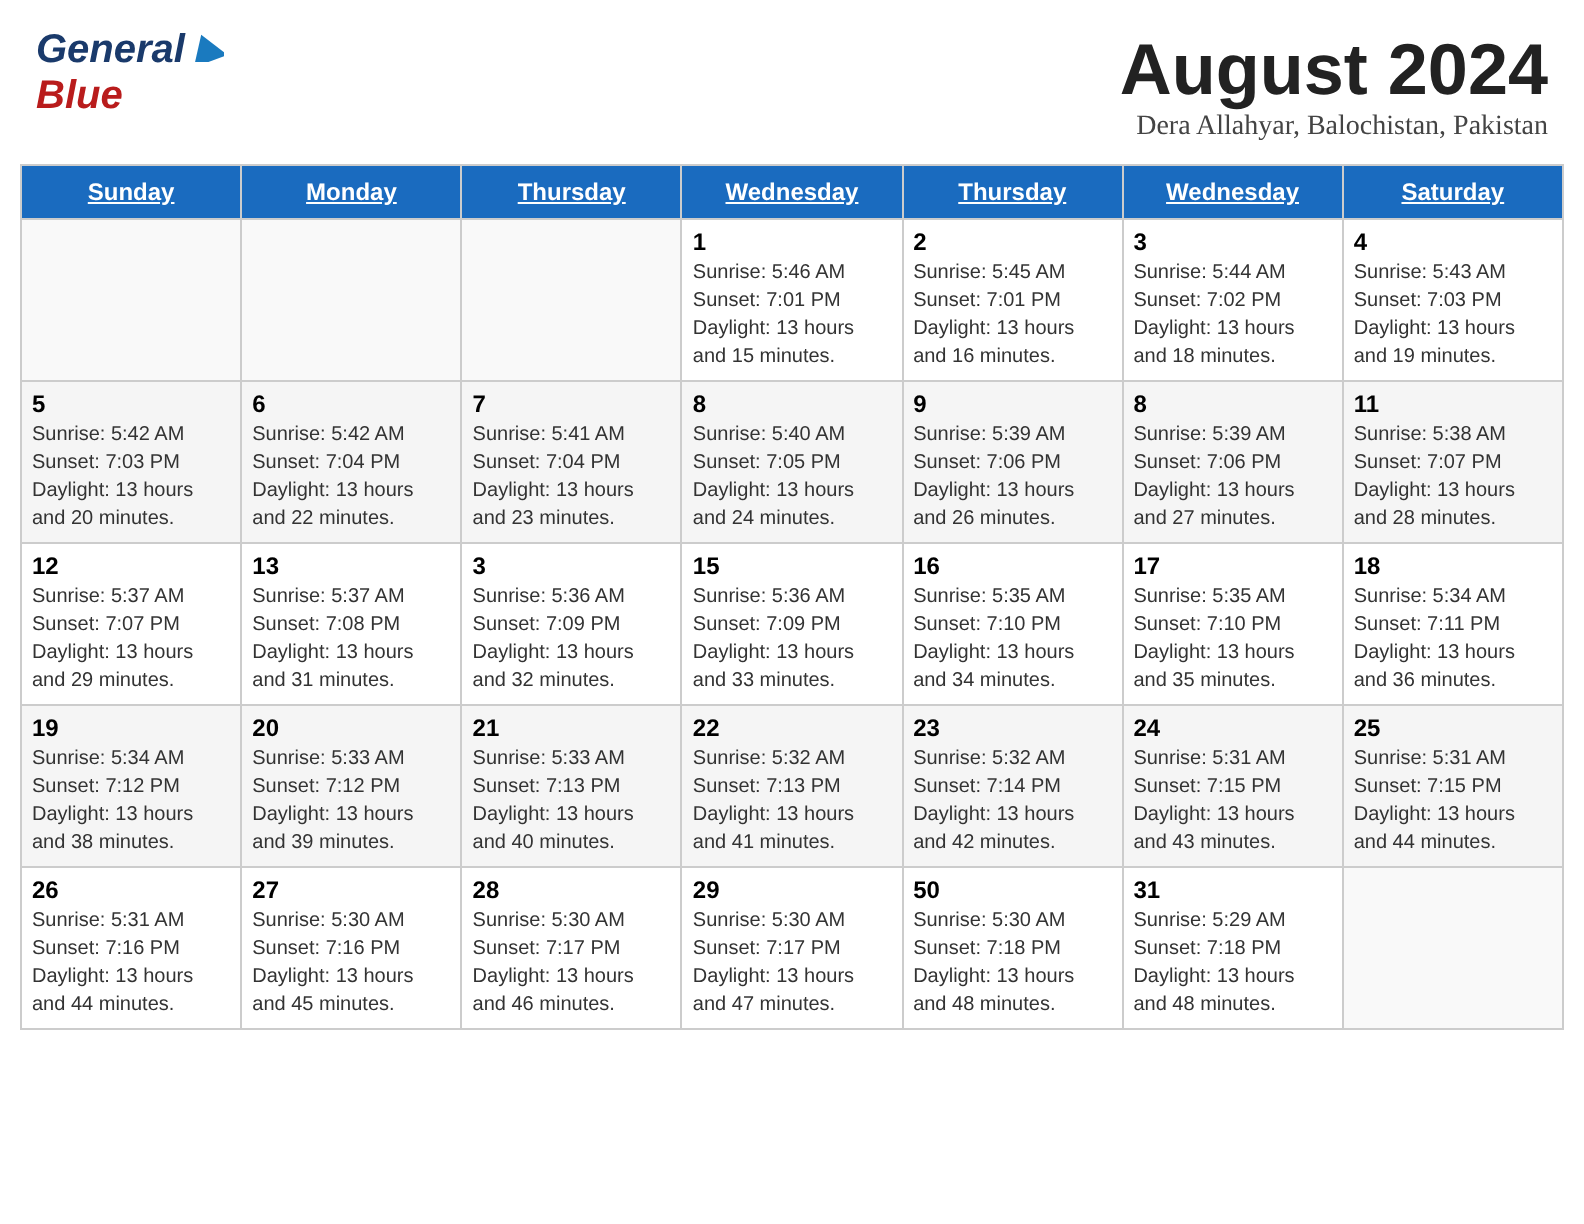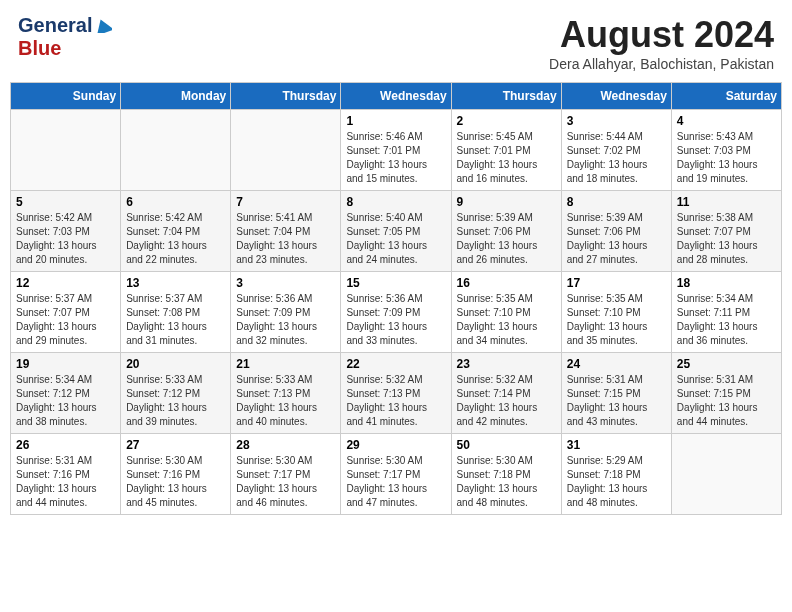--- a/index.html
+++ b/index.html
@@ -21,35 +21,37 @@
       text-align: right;
     }
     .month-title {
       font-size: 36px;
       font-weight: bold;
       color: #222;
     }
     .location {
       font-size: 14px;
       color: #444;
+      font-family: Liberation Serif, serif;
     }
     .calendar {
       width: 100%;
       border-collapse: collapse;
       font-size: 10.5px;
     }
     .calendar thead tr {
       background: #1a6bbf;
       color: #fff;
     }
     .calendar thead th {
       padding: 6px 4px;
-      text-align: right;
+      text-align: center;
       font-size: 12px;
       border: 1px solid #ccc;
+      text-decoration: underline;
     }
     .calendar tbody td {
       vertical-align: top;
       border: 1px solid #ccc;
       padding: 4px 5px;
       width: calc(100%/7);
       height: 80px;
       background: #fff;
     }
     .calendar tbody tr:nth-child(even) td {
@@ -63,20 +65,21 @@
     }
     .day-info {
       font-size: 10px;
       color: #333;
       line-height: 1.4;
     }
     .empty { background: #f9f9f9 !important; }
     .logo-wrap {
       display: flex;
       align-items: center;
+      font-style: italic;
     }
     .logo-text-general { color: #1a3a6b; font-size: 20px; font-weight: bold; }
     .logo-text-blue { color: #b91c1c; font-size: 20px; font-weight: bold; }
   </style>
 </head>
 <body>
 
 <div class="header">
   <div class="logo-wrap">
     <div>

